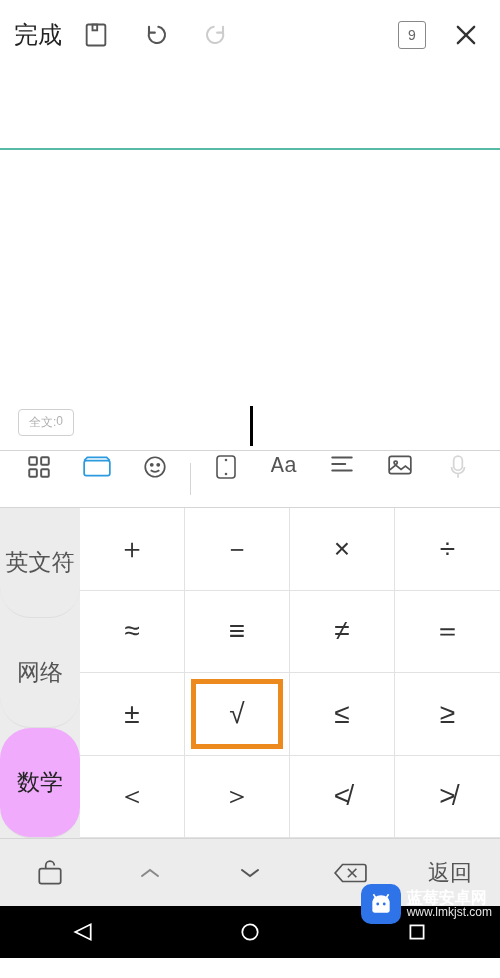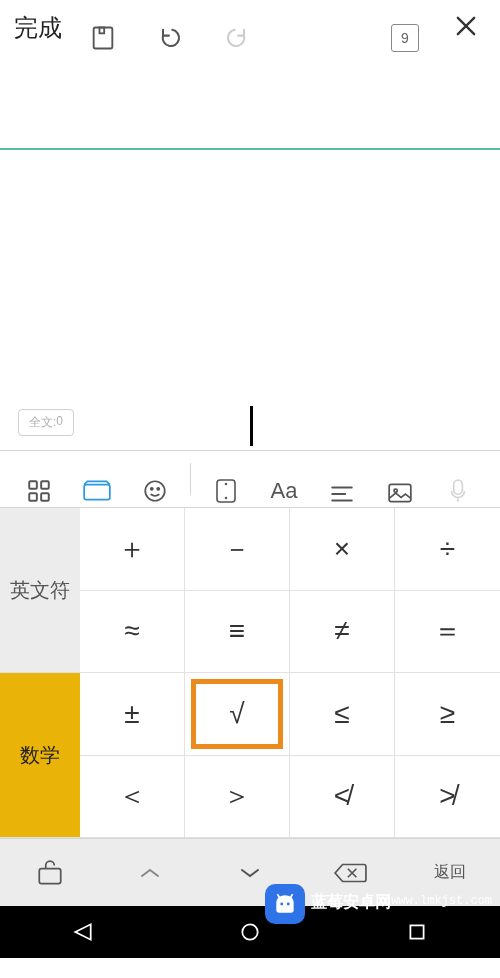--- a/index.html
+++ b/index.html
@@ -2,22 +2,23 @@
 <html><head>
 <meta charset="utf-8">
 <style>
   * { box-sizing: border-box; margin: 0; padding: 0; }
   html, body { width: 500px; height: 978px; background: #fff; font-family: -apple-system, "Helvetica Neue", Arial, sans-serif; overflow: hidden; }
   
   
   .topbar {
     height: 70px;
     display: flex;
-    padding: 12px 14px;
-    gap: 15px;
+    align-items: center;
+    padding: 4px 14px;
+    gap: 8px;
     color: #333;
   }
   .done-btn {
     font-size: 24px;
     color: #222;
   }
   .icon-btn {
     width: 52px;
     height: 52px;
     display: flex;
@@ -85,22 +86,23 @@
   .midbar {
     height: 58px;
     border-top: 1px solid #d5d5d5;
     border-bottom: 1px solid #d5d5d5;
     display: flex;
     align-items: center;
     padding: 0 10px;
   }
   .midbar .mid-item {
     width: 58px; height: 50px;
-    display: flex; align-items: flex-end; justify-content: center;
+    display: flex; align-items: flex-start; justify-content: center;
     color: #555;
+    font-family: Liberation Mono, monospace;
   }
   .mid-item.active { color: #2b9ae0; }
   .mid-divider {
     width: 1px; height: 32px; background: #d5d5d5;
     margin: 0 6px;
   }
   
   
   .sym-panel {
     display: flex;
@@ -111,26 +113,27 @@
     width: 80px;
     background: #ececec;
     display: flex;
     flex-direction: column;
   }
   .sym-cat {
     flex: 1;
     display: flex;
     align-items: center;
     justify-content: center;
-    font-size: 20px;
+    font-size: 23px;
     color: #555;
     border-bottom: 1px solid #dedede;
+    border-radius: 31px;
   }
   .sym-cat.selected {
-    background: #eab308;
+    background: #f0abfc;
     color: #222;
   }
   .sym-grid {
     flex: 1;
     display: grid;
     grid-template-columns: repeat(4, 1fr);
     grid-template-rows: repeat(4, 1fr);
   }
   .sym-cell {
     border-right: 1px solid #e2e2e2;
@@ -156,21 +159,21 @@
     height: 68px;
     background: #ececec;
     border-top: 1px solid #d5d5d5;
     display: grid;
     grid-template-columns: repeat(5, 1fr);
   }
   .bottom-item {
     display: flex;
     align-items: center;
     justify-content: center;
-    font-size: 16px;
+    font-size: 22px;
     color: #555;
   }
   
   
   .navbar {
     height: 52px;
     background: #000;
     display: flex;
     align-items: center;
     justify-content: space-around;
@@ -190,21 +193,21 @@
     color: #fff;
     font-size: 16px;
     z-index: 10;
   }
   .wm-logo {
     width: 40px; height: 40px;
     background: #2f73e8;
     border-radius: 10px;
     display:flex; align-items:center; justify-content:center;
   }
-  .wm-text { display:flex; line-height:1.1;font-family:Liberation Mono, monospace; }
+  .wm-text { display:flex; flex-direction:column; line-height:1.1; }
   .wm-text .line1 { font-weight:600; }
   .wm-text .line2 { font-size: 12px; opacity: .9; }
   
   svg { display:block; }
 </style>
 </head>
 <body>
 
 <div class="topbar">
   <div class="done-btn">完成</div>
@@ -297,20 +300,21 @@
     <svg width="20" height="26" viewBox="0 0 18 24" fill="none" stroke="#999" stroke-width="1.6">
         <rect x="5" y="2" width="8" height="13" rx="4"></rect>
         <path d="M3 12 A6 6 0 0 0 15 12 M9 18 V22"></path>
       </svg>
   </div>
 </div>
 
 <div class="sym-panel">
   <div class="sym-categories">
     <div class="sym-cat">英文符</div>
+    <div class="sym-cat">网络</div>
     <div class="sym-cat selected">数学</div>
   </div>
   <div class="sym-grid">
     <div class="sym-cell">＋</div>
     <div class="sym-cell">－</div>
     <div class="sym-cell">×</div>
     <div class="sym-cell">÷</div>
     <div class="sym-cell">≈</div>
     <div class="sym-cell">≡</div>
     <div class="sym-cell">≠</div>

